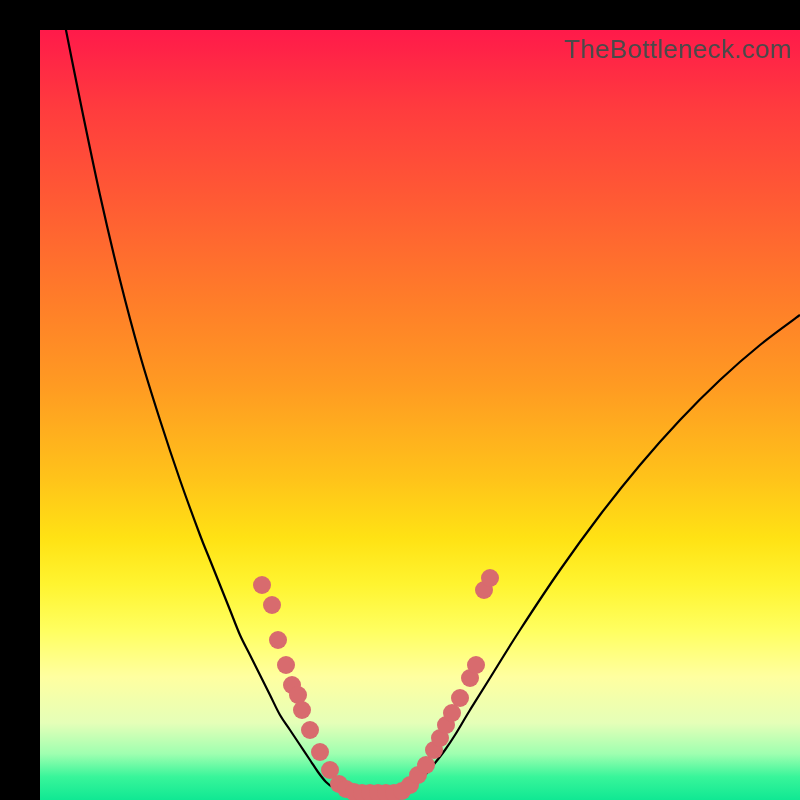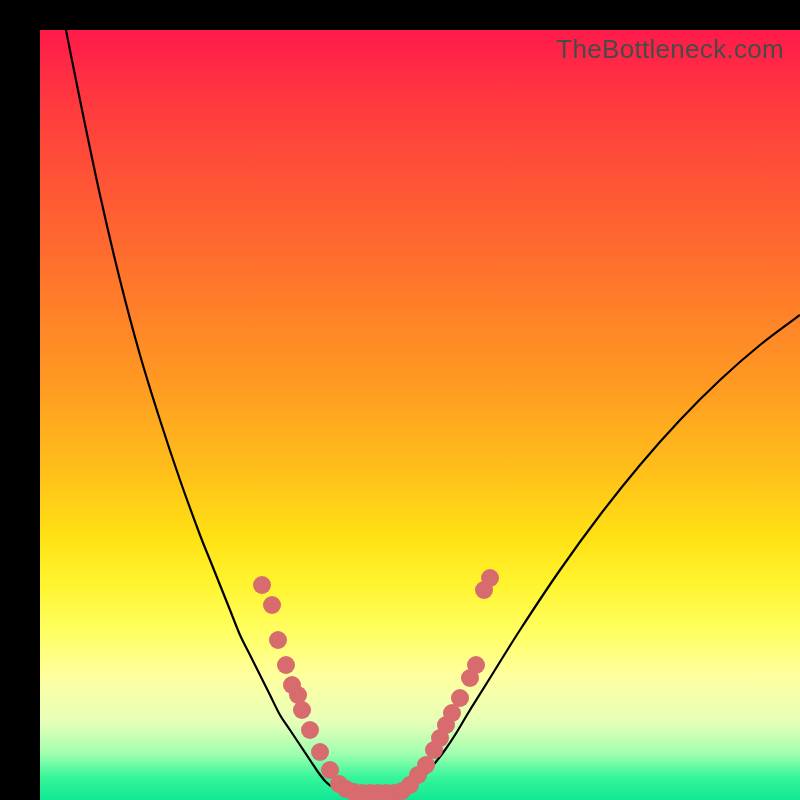--- a/index.html
+++ b/index.html
@@ -37,21 +37,21 @@
       #e5ffb8 90%,
       #9fffb0 94%,
       #38f59a 97%,
       #10e893 100%
     );
     overflow: hidden;
   }
   .watermark {
     position: absolute;
     top: 4px;
-    right: 16px;
+    right: 8px;
     color: #4a4a4a;
     font-size: 26px;
     letter-spacing: 0.3px;
     font-weight: 500;
     user-select: none;
   }
   svg.curve-layer {
     position: absolute;
     left: 0;
     top: 0;

